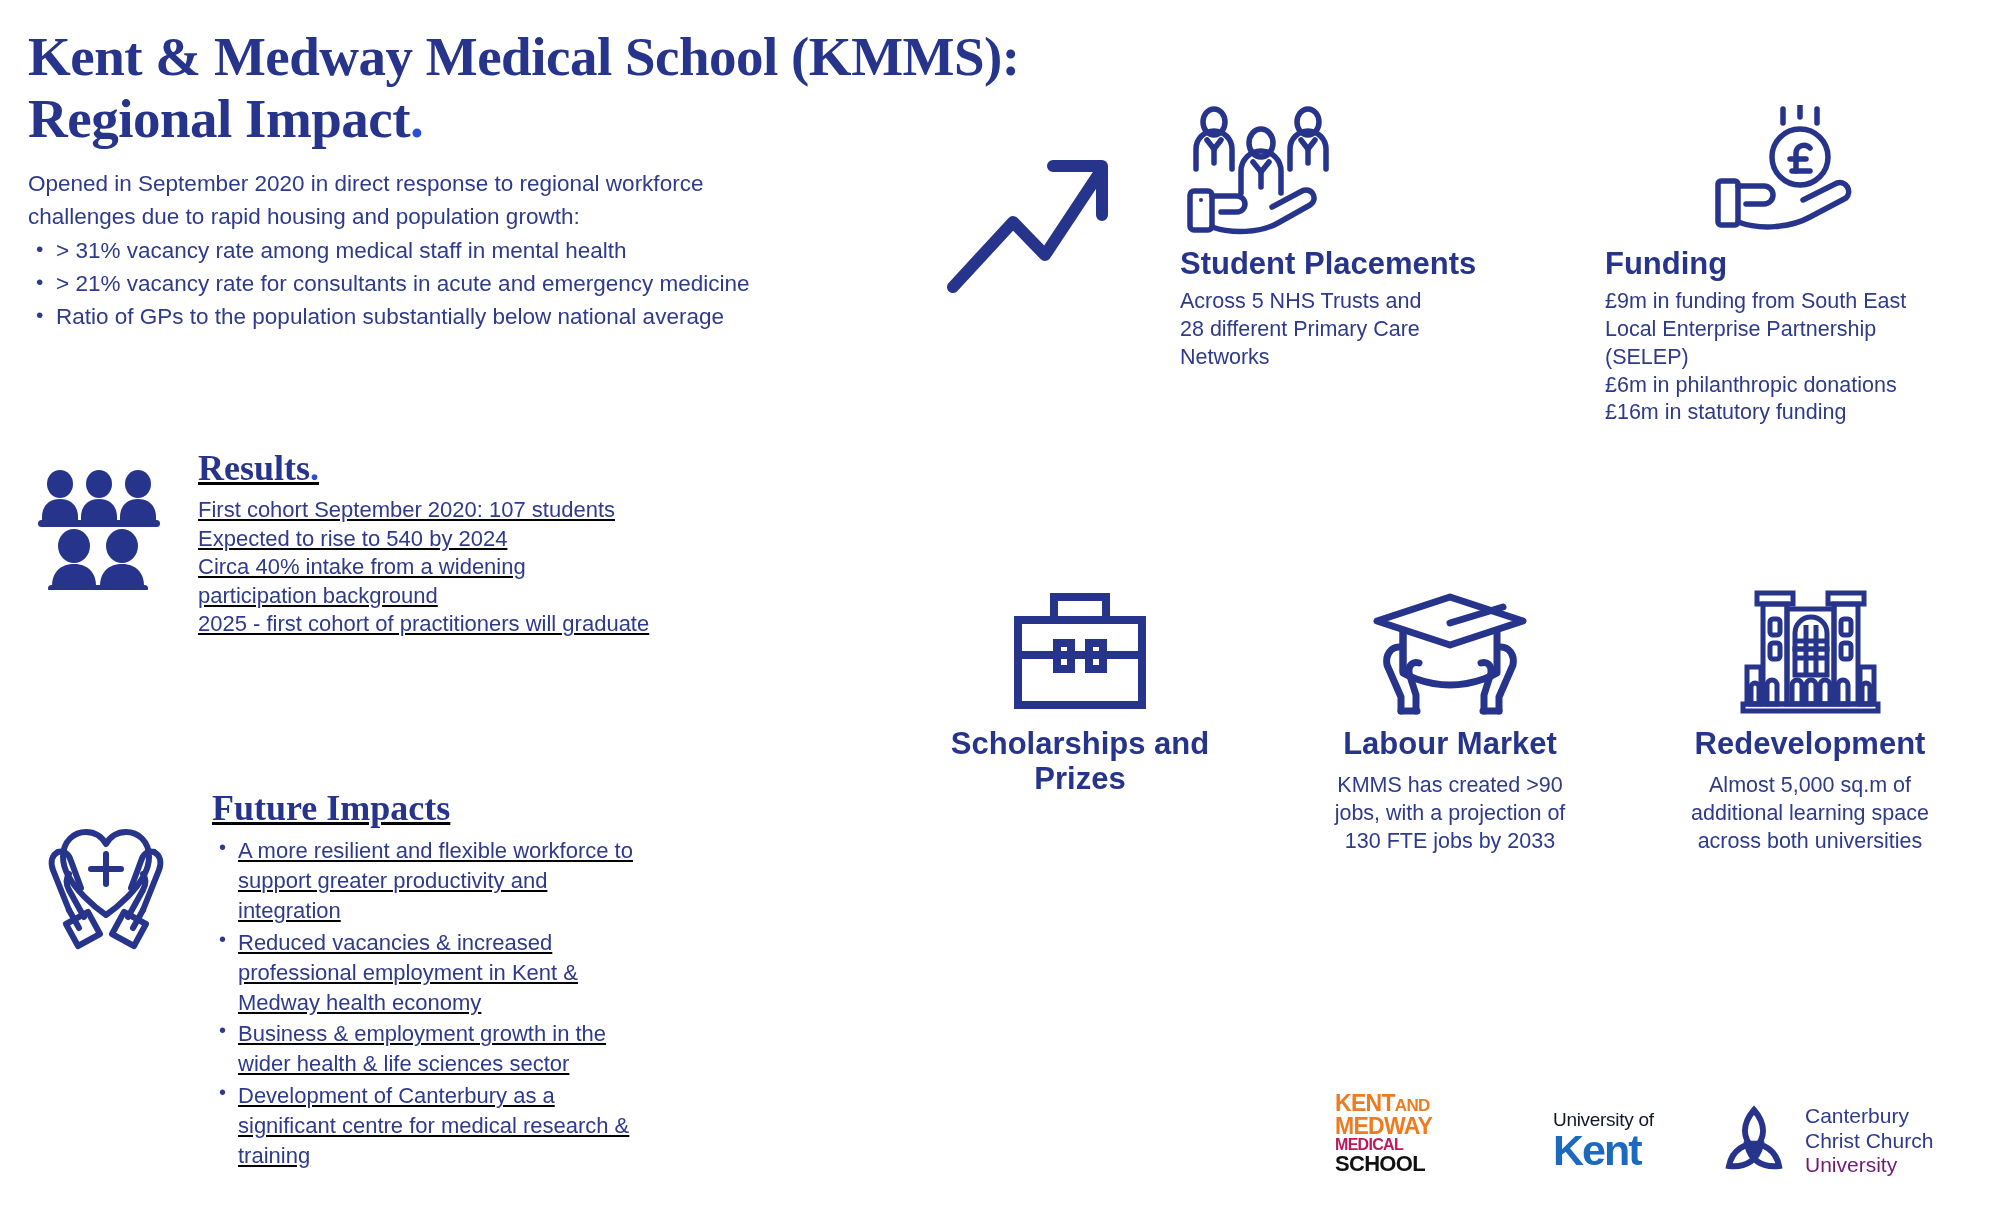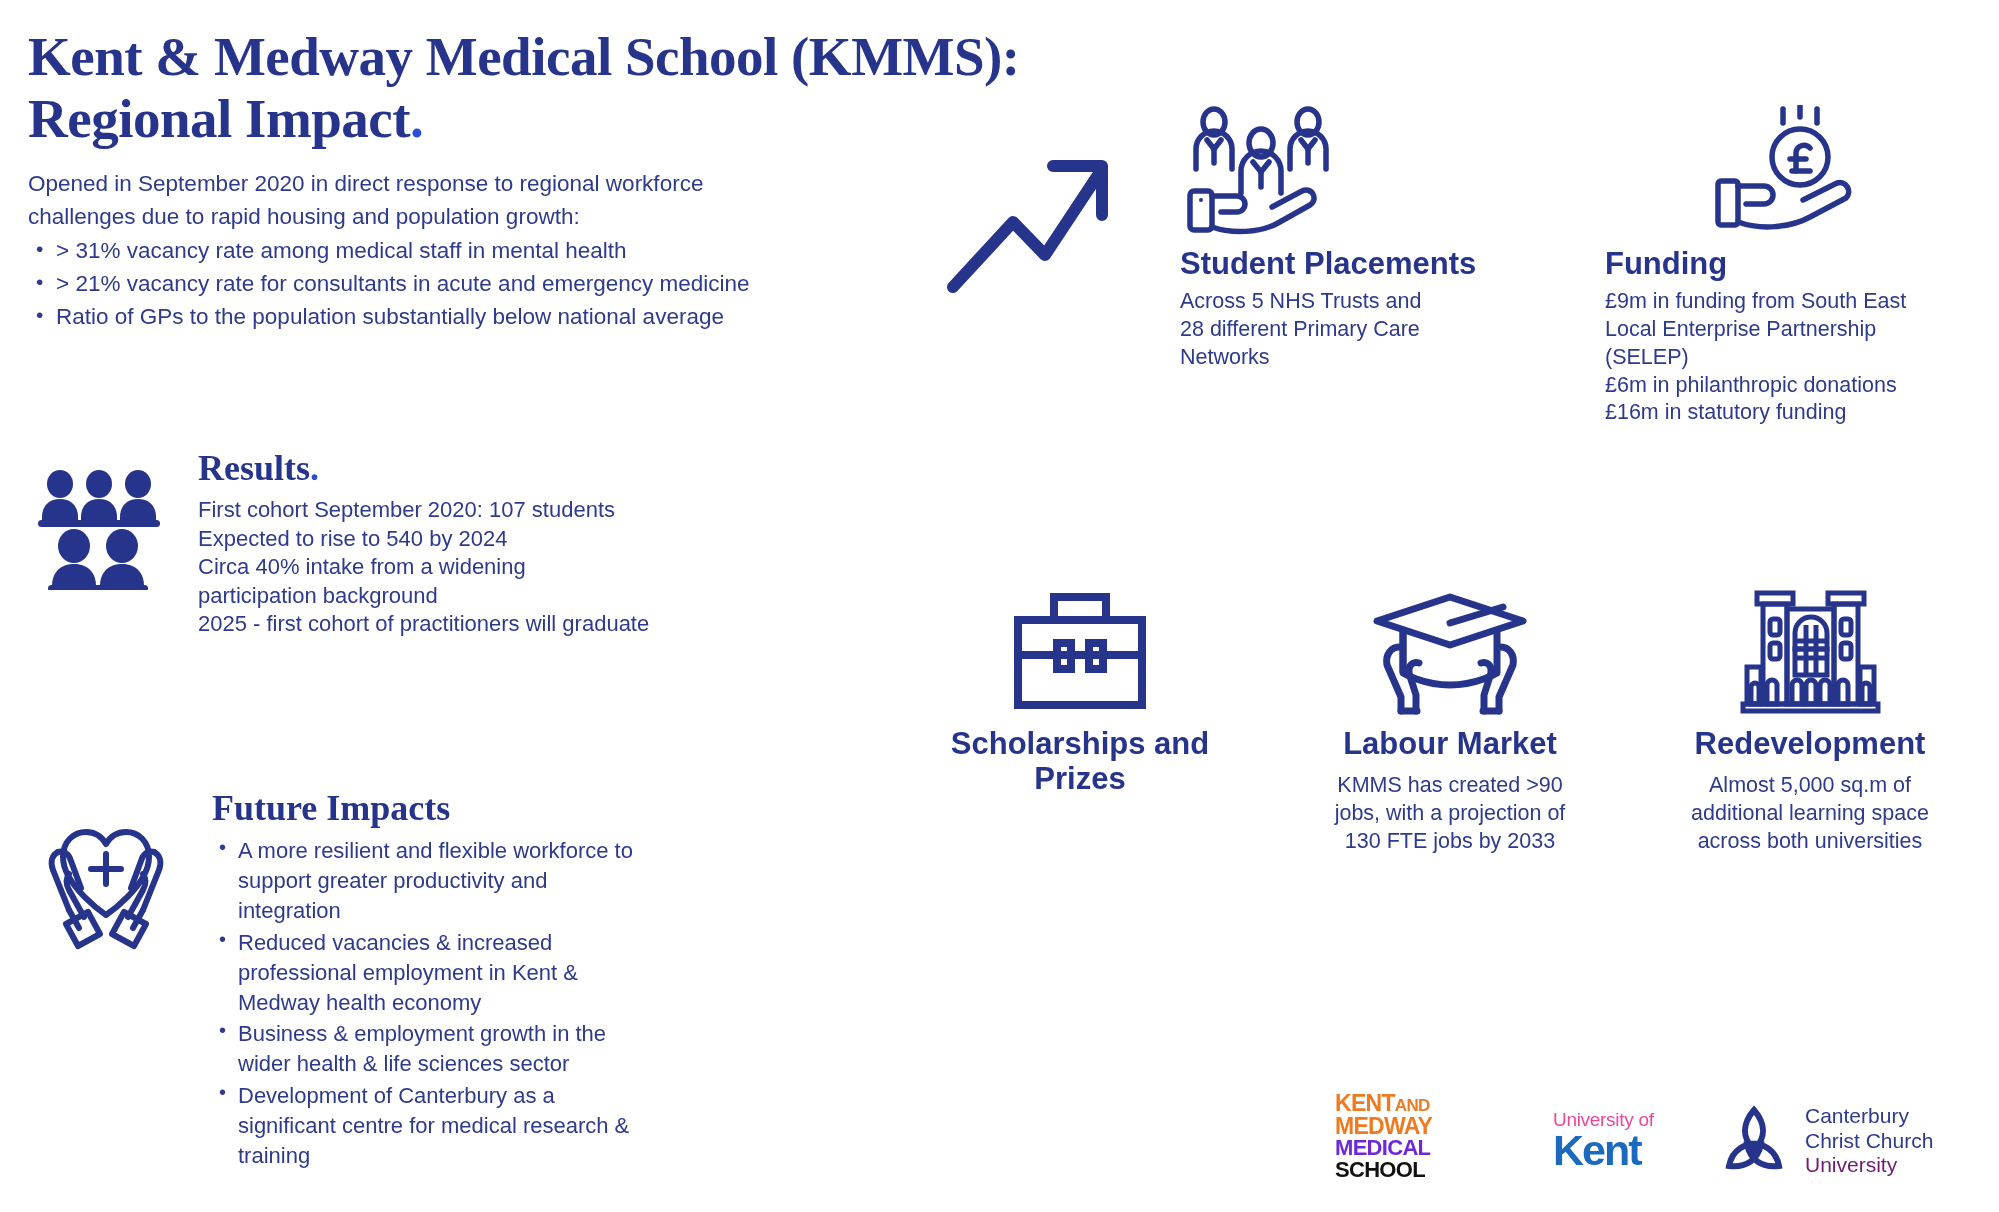--- a/index.html
+++ b/index.html
@@ -40,21 +40,21 @@
   #intro-bullets li {
     font-size: 22.5px; line-height: 1.42; color:#2E3A8C;
     position:relative; padding-left: 28px; margin-bottom: 1px;
     white-space: nowrap;
   }
   #intro-bullets li::before {
     content:"•"; position:absolute; left:8px; top:-1px; font-size:21px; color:#2E3A8C;
   }
 
   
-  .block { position:absolute; }
+  .block { position:absolute;text-decoration:underline; }
 
   
   .side-block { display:flex; align-items:flex-start; }
   .side-icon { flex:0 0 auto; }
   .side-body { margin-left: 18px; }
   .side-heading {
     font-family:"Liberation Serif", serif; font-weight:bold; color:#27348B;
     font-size: 36px; line-height:1.0; margin-bottom: 10px;
   }
   .side-heading .accent-dot { color:#2B4FD4; }
@@ -88,25 +88,25 @@
   
   #logo-row { position:absolute; left:1335px; top:1092px; width:660px; height:112px; }
   .logo { position:absolute; }
 
   #logo-kmms { left:0px; top:0px; width:130px; }
   #logo-kmms div { font-family:"Liberation Sans", sans-serif; font-weight:bold;
       letter-spacing:-0.7px; line-height:0.98; }
   .kmms-line1 { font-size:23px; color:#EE7B21; }
   .kmms-line1 .small { font-size:17px; }
   .kmms-line2 { font-size:23px; color:#EE7B21; }
-  .kmms-line3 { font-size:22px; color:#6d28d9; }
+  .kmms-line3 { font-size:16px; color:#be185d; }
   .kmms-line4 { font-size:22px; color:#111111; }
 
   #logo-kent { left:218px; top:18px; }
-  .kent-small { font-size:19px; color:#ec4899; font-family:"Liberation Sans", sans-serif;
+  .kent-small { font-size:19px; color:#0f172a; font-family:"Liberation Sans", sans-serif;
       line-height:1.0; letter-spacing:-0.3px; }
   .kent-big { font-size:43px; color:#1B6AC0; font-weight:bold;
       font-family:"Liberation Sans", sans-serif; line-height:0.95; letter-spacing:-2px; margin-top:1px;}
 
   #logo-ccc { left:380px; top:10px; display:flex; align-items:center; }
   .ccc-text { margin-left:12px; line-height:1.16; }
   .ccc-text .l1, .ccc-text .l2 { font-size:21px; color:#2E3A8C; }
   .ccc-text .l3 { font-size:21px; color:#701a75; }
 
   svg { display:block; }

